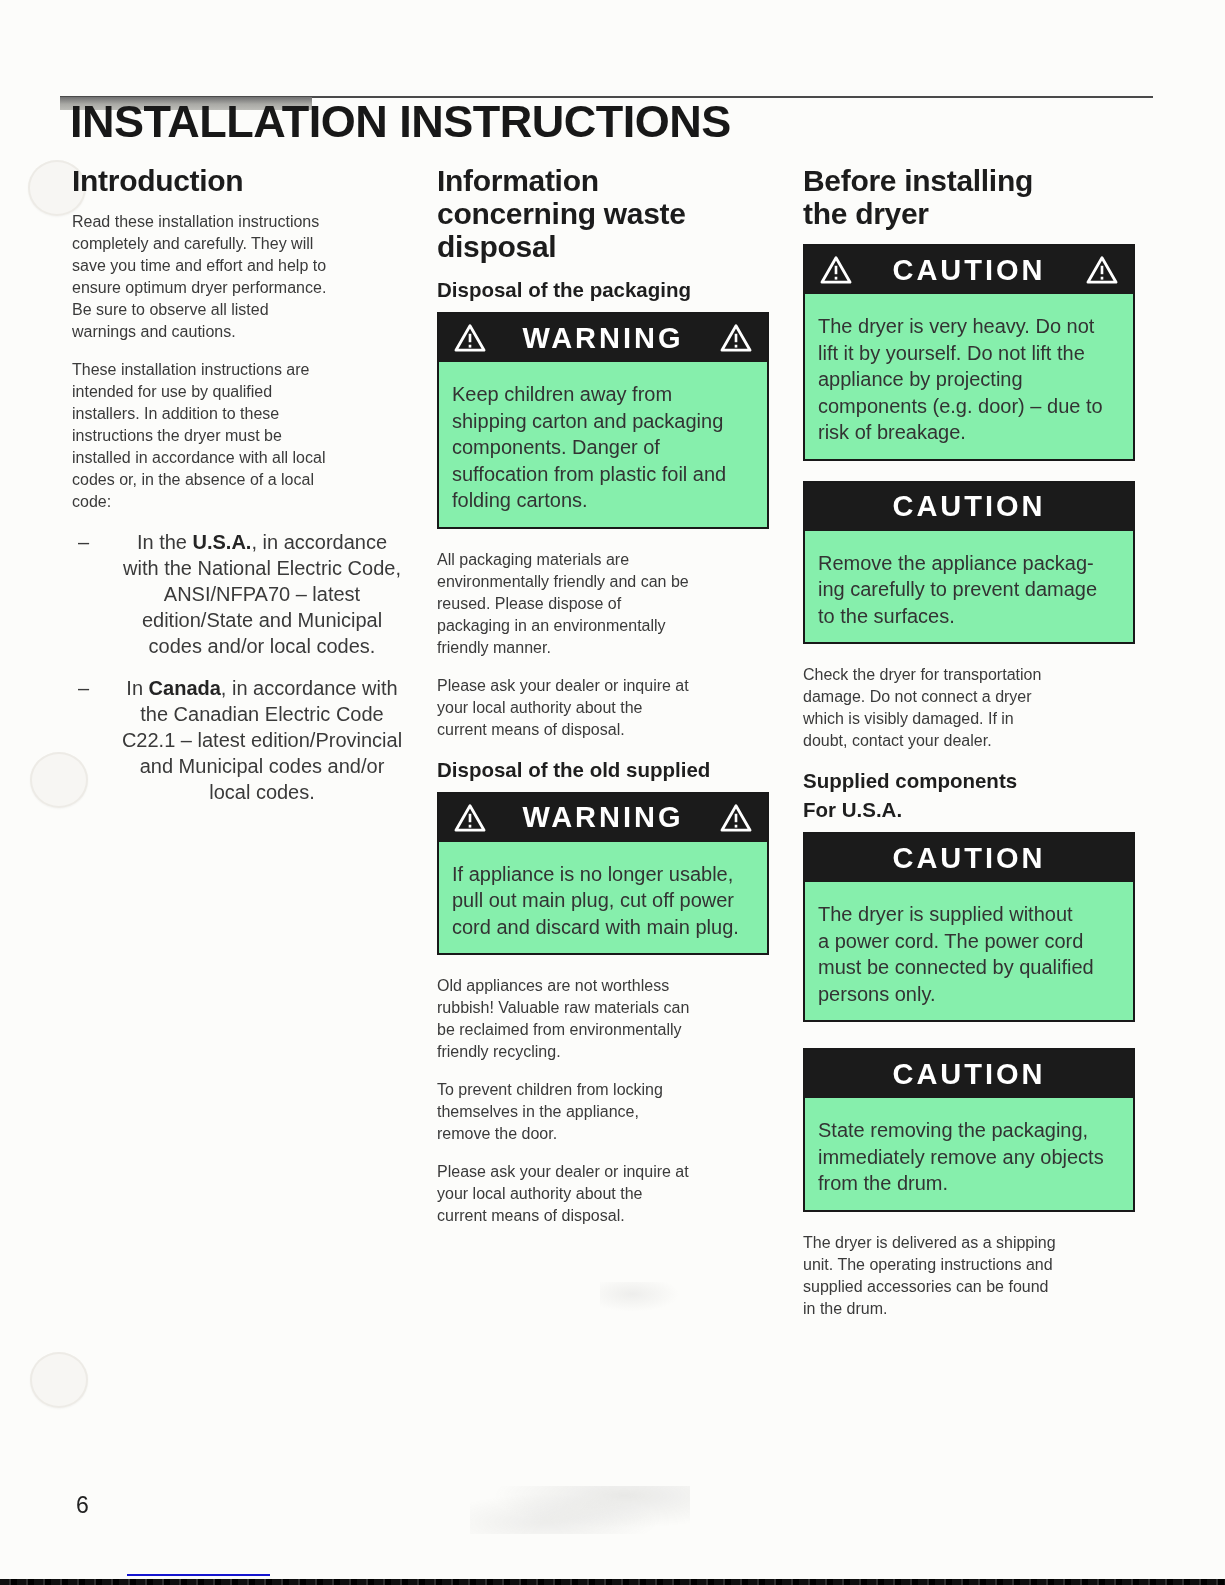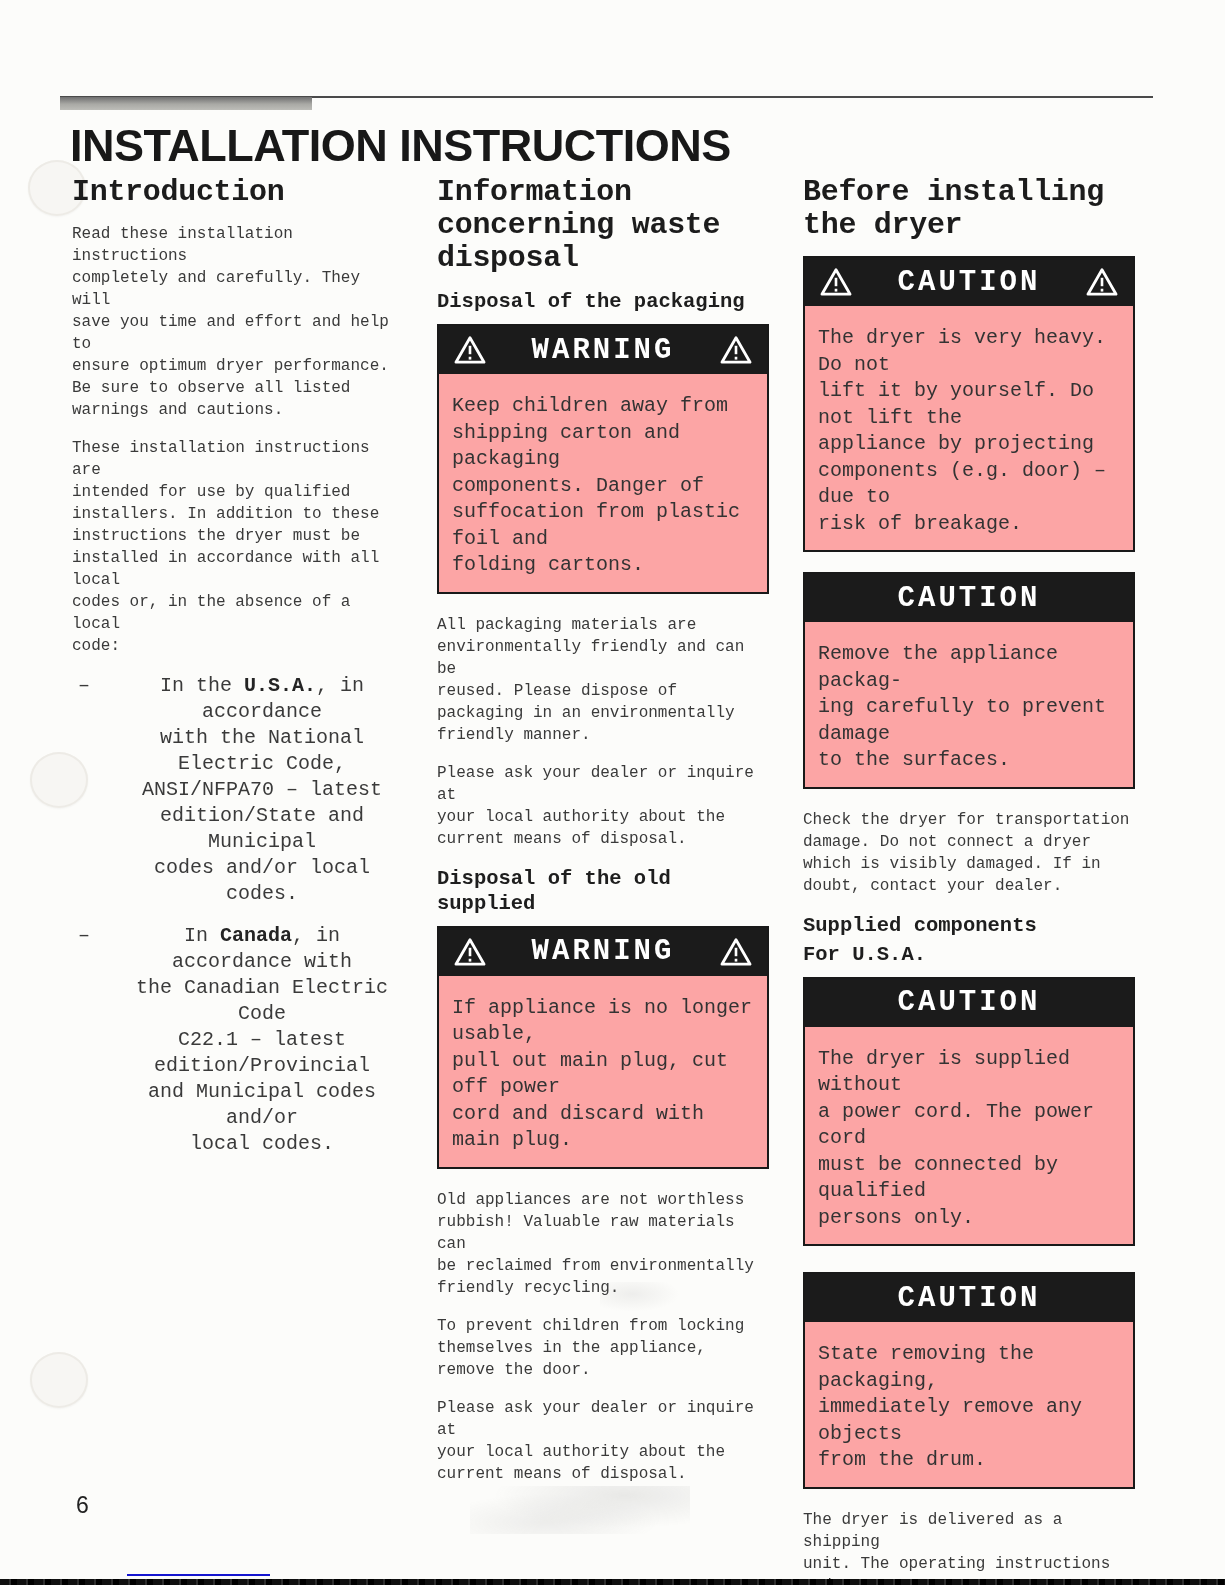--- a/index.html
+++ b/index.html
@@ -10,42 +10,42 @@
     background: #fcfcfa;
     font-family: "Liberation Sans", sans-serif;
     color: #3a3a3a;
     overflow: hidden;
   }
   
   .top-rule { position:absolute; left:60px; top:96px; width:1093px; height:2px; background:#4a4a4a; }
   .top-bar  { position:absolute; left:60px; top:97px; width:252px; height:13px;
               background:linear-gradient(#6f6f6f,#a9a9a5 55%,#bdbdb8); }
   .page-title {
-    position:absolute; left:70px; top:120px;
+    position:absolute; left:70px; top:96px;
     font-size:45px; font-weight:bold; letter-spacing:-0.5px; color:#181818;
     white-space:nowrap;
   }
   
-  .col { position:absolute; top:176px; width:332px;font-family:Liberation Mono, monospace; }
+  .col { position:absolute; top:164px; width:332px; }
   .col-1 { left:72px; }
   .col-2 { left:437px; }
   .col-3 { left:803px; }
 
   h2 { font-size:30px; line-height:33px; margin:0 0 14px 0; color:#1c1c1c;
        font-weight:bold; letter-spacing:-0.3px; white-space:pre-line; }
   h3 { font-size:20.5px; line-height:25px; margin:6px 0 10px 0; color:#1e1e1e;
        font-weight:bold; white-space:pre-line; }
   p  { font-size:16px; line-height:22px; margin:0 0 16px 0; white-space:pre-line; }
   b  { color:#242424; }
 
   .bullet { display:flex; margin:0 0 16px 0; font-size:20px; line-height:26px; }
   .bullet .dash { width:42px; flex:0 0 42px; padding-left:6px; }
   .bullet .text { flex:1; white-space:pre-line;text-align:center; }
 
-  .alert { border:2px solid #191919; background:#fca5a5; margin:4px 0 20px 0; }
+  .alert { border:2px solid #191919; background:#86efac; margin:4px 0 20px 0; }
   .alert-head {
     background:#1b1b1b; color:#fff; height:48px;
     display:flex; align-items:center; justify-content:center;
     font-size:29px; font-weight:bold; letter-spacing:3px;
   }
   .alert-head.with-tri { justify-content:space-between; padding:0 14px; }
   .alert-head .label { text-align:center; }
   .alert-body { padding:11px 12px 13px 13px; font-size:20px; line-height:26.5px;
                 color:#333; white-space:pre-line;margin-top:8px; }
   .tri { display:block; }

